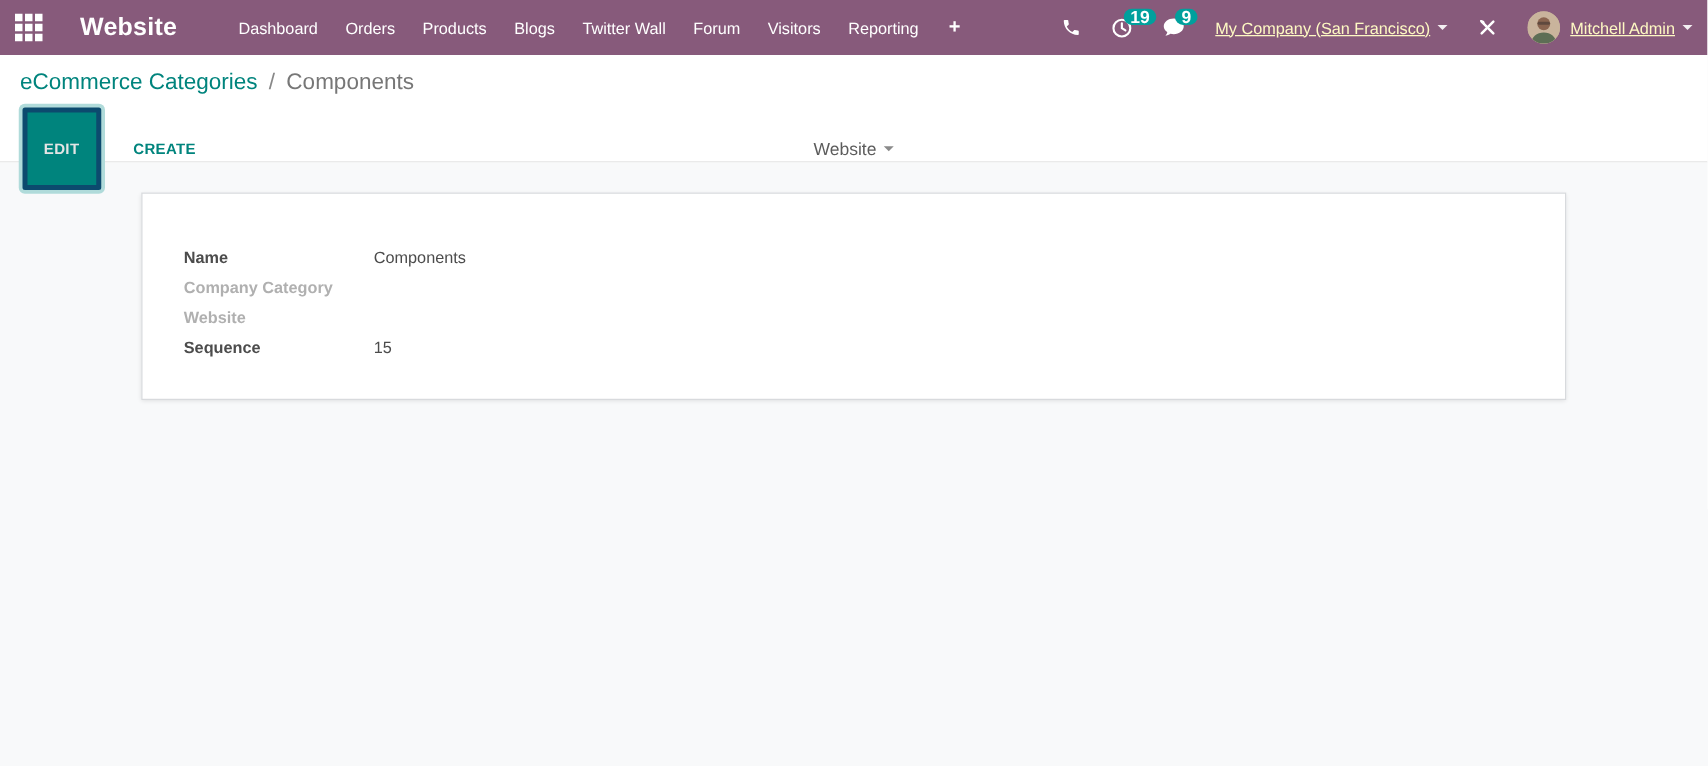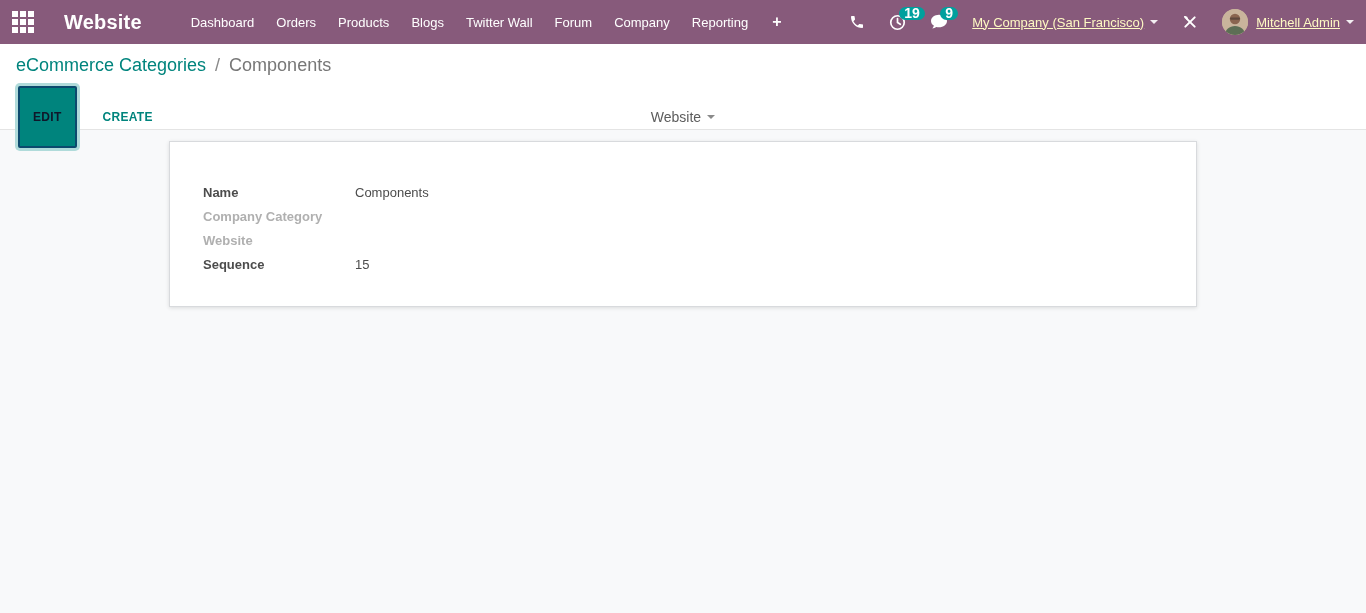--- a/index.html
+++ b/index.html
@@ -80,22 +80,22 @@
   .control-panel {
     height: 44px;
     display: grid; grid-template-columns: 1fr auto 1fr;
     align-items: center;
     padding: 0 16px;
     background: #fff;
     border-bottom: 1px solid #e4e4e4;
   }
   .cp-left { display: flex; align-items: center; }
   .btn-edit {
-    background: #00847D; color: #0f172a;
-    border: 2px solid #0c4a6e; border-radius: 2px;
+    background: #00847D; color: #e5e5e5;
+    border: 4px solid #0c4a6e; border-radius: 2px;
     box-shadow: 0 0 0 3px #b0dbda;
     font-family: inherit;
     font-size: 12px; font-weight: 700; letter-spacing: .3px;
     padding: 22px 13px; cursor: pointer; margin-left: 2px;
   }
   .btn-create {
     background: none; border: none; color: #00847D;
     font-family: inherit;
     font-size: 12px; font-weight: 700; letter-spacing: .3px;
     margin-left: 18px; cursor: pointer; padding: 6px 8px;
@@ -114,23 +114,23 @@
   }
   .pager-btn svg { display: block; }
 
   
   .content {
     height: 483px;
     background: #f8f9fa;
     overflow: auto;
   }
   .sheet {
-    width: 1028px;
+    width: 1140px;
     min-height: 166px;
-    margin: 11px auto 0;
+    margin: 24px auto 0;
     background: #fff;
     border: 1px solid #d8dadd;
     box-shadow: 0 1px 4px rgba(0,0,0,.12);
     padding: 38px 30px 30px 33px;
   }
   .form-row { display: flex; height: 24px; align-items: center; }
   .form-label {
     width: 152px; flex: 0 0 152px;
     font-weight: 700; color: #4c4c4c; font-size: 13px;
   }
@@ -156,21 +156,21 @@
       </span>
     </div>
     <div class="brand">Website</div>
     <div class="main-menu">
       <span class="menu-item">Dashboard</span>
       <span class="menu-item">Orders</span>
       <span class="menu-item">Products</span>
       <span class="menu-item">Blogs</span>
       <span class="menu-item">Twitter Wall</span>
       <span class="menu-item">Forum</span>
-      <span class="menu-item">Company</span>
+      <span class="menu-item">Visitors</span>
       <span class="menu-item">Reporting</span>
       <span class="menu-item plus">+</span>
     </div>
   </div>
 
   <div class="nav-right">
     <div class="sys-btn">
       <svg width="16" height="16" viewBox="0 0 24 24" fill="#fff">
         <path d="M6.62 10.79c1.44 2.83 3.76 5.14 6.59 6.59l2.2-2.2c.27-.27.67-.36 1.02-.24 1.12.37 2.33.57 3.57.57.55 0 1 .45 1 1V20c0 .55-.45 1-1 1-9.39 0-17-7.61-17-17 0-.55.45-1 1-1h3.5c.55 0 1 .45 1 1 0 1.25.2 2.45.57 3.57.11.35.03.74-.25 1.02l-2.2 2.2z"></path>
       </svg>

